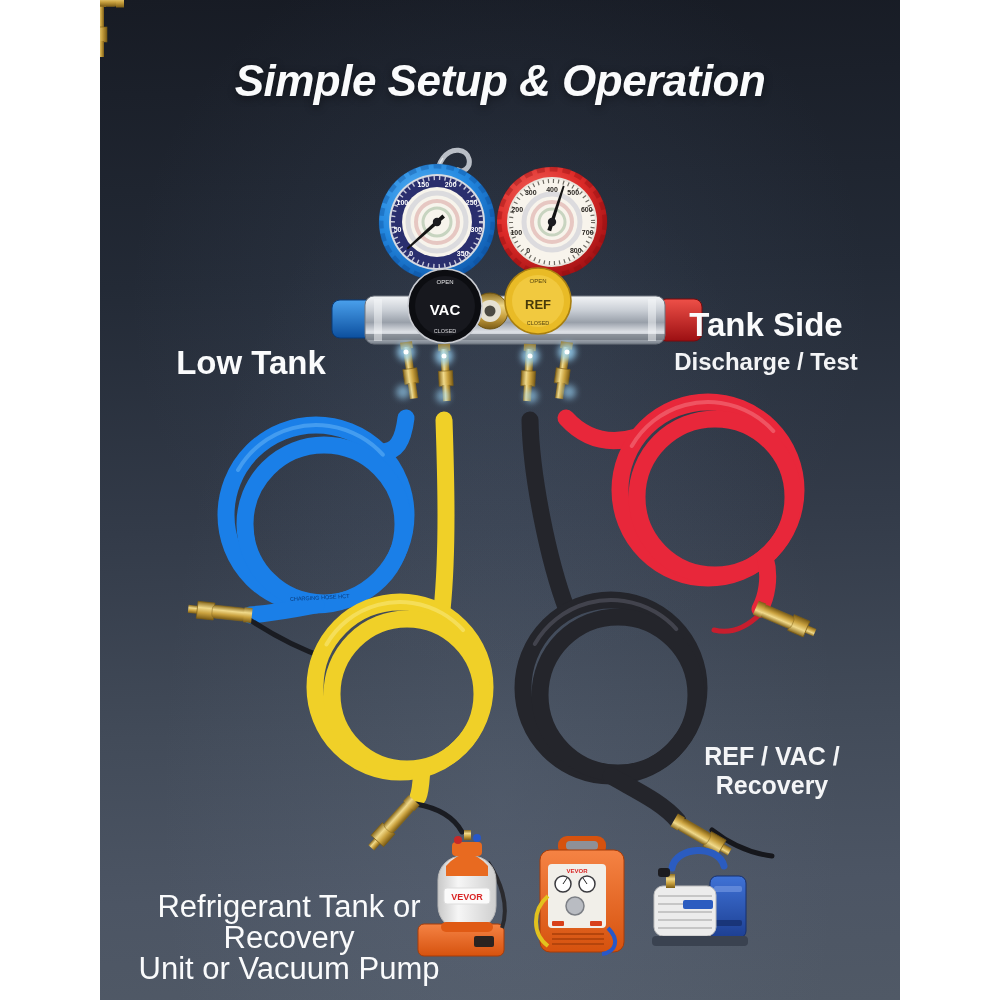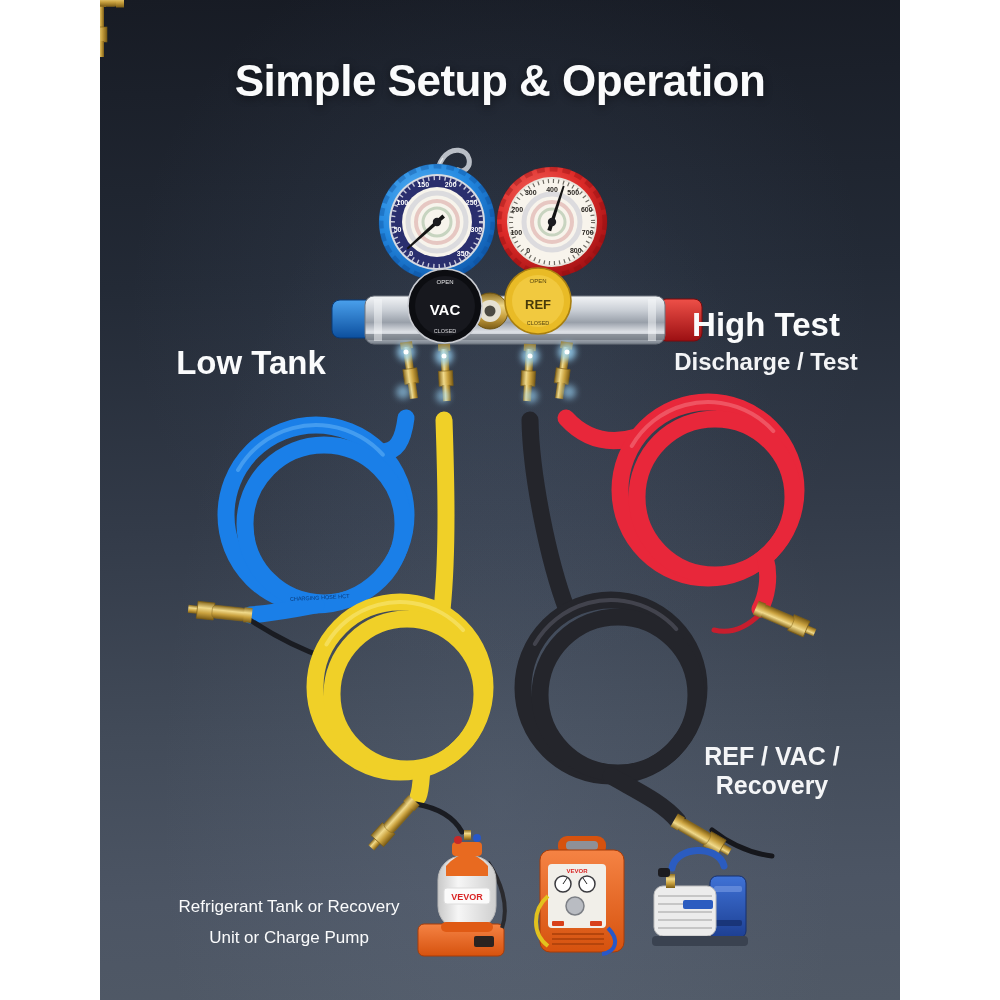--- a/index.html
+++ b/index.html
@@ -5,29 +5,29 @@
   html,body{margin:0;padding:0;}
   body{width:1000px;height:1000px;background:#ffffff;position:relative;overflow:hidden;
        font-family:"Liberation Sans",sans-serif;}
   #panel{position:absolute;left:100px;top:0;width:800px;height:1000px;overflow:hidden;
     background:
       radial-gradient(circle at 50% 30%, rgba(95,115,145,0.16), rgba(0,0,0,0) 46%),
       radial-gradient(ellipse at 50% 80%, rgba(120,135,158,0.18), rgba(0,0,0,0) 60%),
       linear-gradient(178deg,#171b24 0%,#232a36 28%,#333b49 52%,#424b59 72%,#4c5564 88%,#505966 100%);}
   .t{position:absolute;color:#fafbfc;text-align:center;}
   #title{left:0;right:0;top:56px;font-size:44px;font-weight:800;letter-spacing:-0.5px;
-         text-shadow:0 2px 8px rgba(0,0,0,.45);}
+         text-shadow:0 2px 8px rgba(0,0,0,.45);font-style:italic;}
   .h2{font-size:33px;font-weight:700;}
   .sub{font-size:24px;font-weight:700;opacity:.97;}
   #low-head{left:31px;top:344px;width:240px;}
   #low-sub{left:11px;top:384px;width:290px;}
   #high-head{left:546px;top:306px;width:240px;}
   #high-sub{left:546px;top:348px;width:240px;}
   #recovery{left:552px;top:742px;width:240px;font-size:25px;}
-  #caption{left:34px;top:891px;width:310px;font-size:17px;line-height:31px;}
+  #caption{left:34px;top:891px;width:310px;font-size:31px;line-height:31px;}
   svg{position:absolute;left:0;top:0;}
 </style>
 </head>
 <body>
 
 <div id="panel">
 
   <svg width="800" height="1000" viewBox="0 0 800 1000">
     <defs>
       <radialGradient id="bootBlue" cx="38%" cy="32%" r="75%">
@@ -301,22 +301,22 @@
       <rect x="566" y="874" width="9" height="14" fill="url(#brassV)"></rect>
       <rect x="558" y="868" width="12" height="9" rx="3" fill="#1c1c20"></rect>
       <rect x="552" y="936" width="96" height="10" rx="4" fill="#3a4250"></rect>
     </g>
   </svg>
 
   <div class="t" id="title">Simple Setup &amp; Operation</div>
 
   <div class="t h2" id="low-head">Low Tank</div>
 
-  <div class="t h2" id="high-head">High Test</div>
+  <div class="t h2" id="high-head">Tank Side</div>
   <div class="t sub" id="high-sub">Discharge / Test</div>
 
   <div class="t sub" id="recovery">REF / VAC / Recovery</div>
 
   <div class="t" id="caption">
     <div>Refrigerant Tank or Recovery</div>
-    <div>Unit or Charge Pump</div>
+    <div>Unit or Vacuum Pump</div>
   </div>
 </div>
 
 </body></html>

